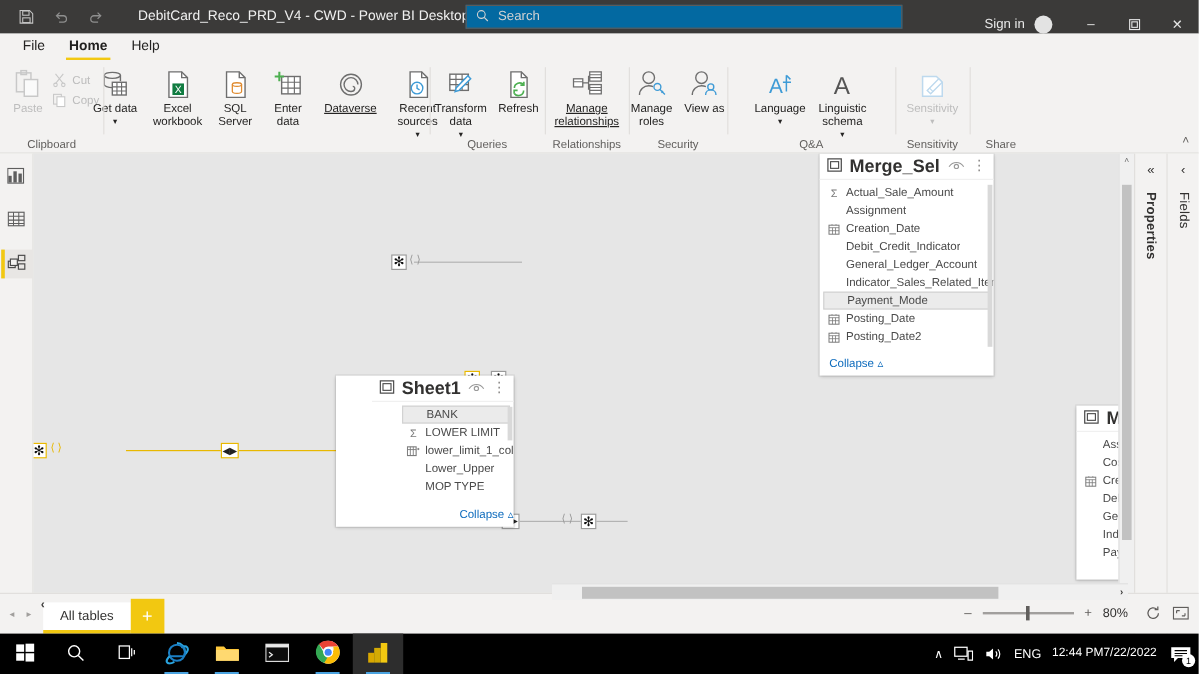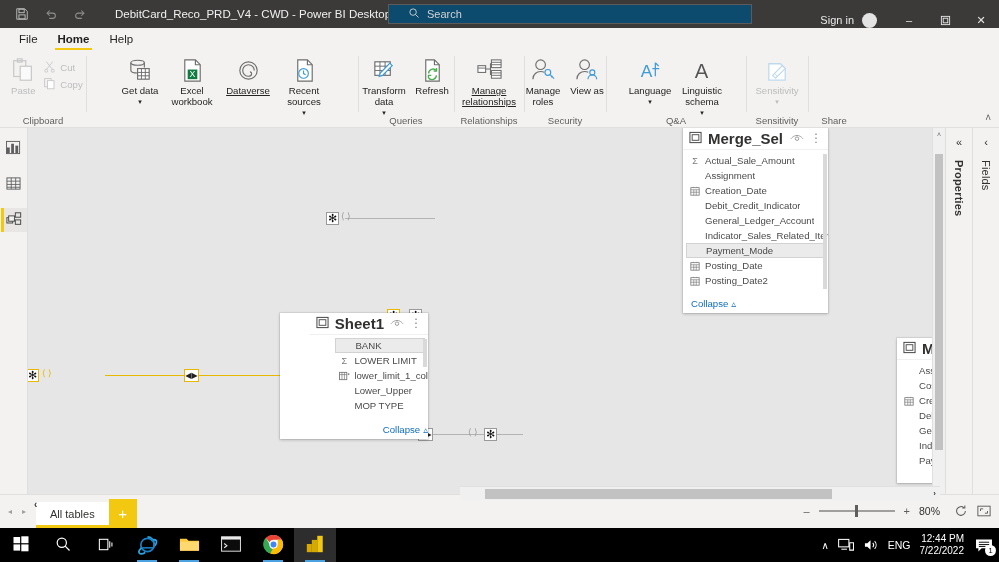--- a/index.html
+++ b/index.html
@@ -22,22 +22,22 @@
   }
   .tb-qat { display: flex; align-items: center; gap: 14px; padding-left: 14px; }
   .tb-ico { width: 15px; height: 15px; display: flex; align-items: center; justify-content: center;
             color: #b9b9b9; }
   .tb-ico svg { display: block; }
   .tb-title {
     margin-left: 28px; font-size: 11.5px; color: #f0f0f0; white-space: nowrap;
   }
   .tb-search {
     position: absolute; left: 388px; top: 4px; width: 364px; height: 20px;
-    background: #0c4a6e; border: 1px solid #5d5b59;
-    display: flex; align-items: center; padding-left: 19px; gap: 7px;
+    background: #0369a1; border: 1px solid #5d5b59;
+    display: flex; align-items: center; padding-left: 7px; gap: 7px;
     color: #d2d2d2; font-size: 11px;
   }
   .tb-right {
     position: absolute; right: 0; top: 0; height: 40px;
     display: flex; align-items: center;
   }
   .tb-signin { font-size: 11px; color: #e9e9e9; margin-right: 8px; }
   .tb-avatar { width: 15px; height: 15px; border-radius: 50%; background: #e3e3e3; margin-right: 14px; }
   .winbtn { width: 36px; height: 28px; display: flex; align-items: center; justify-content: center;
             color: #e6e6e6; }
@@ -208,21 +208,21 @@
     background: #000000; display: flex; align-items: center;
   }
   .tbi { width: 42px; height: 34px; display: flex; align-items: center; justify-content: center;
          position: relative; }
   .tbi.active { background: #2d2d2d; }
   .tbi .underline { position: absolute; bottom: 0; left: 11px; right: 11px; height: 2px;
                     background: #4aa3e0; }
   .tray { position: absolute; right: 0; height: 34px; display: flex; align-items: center; gap: 9px;
           padding-right: 6px; color: #ffffff; }
   .tray-lang { font-size: 10.5px; color: #ffffff; }
-  .tray-clock { display: flex; flex-direction: column; align-items: flex-end; font-size: 10px;
+  .tray-clock { display: flex; flex-direction: row; align-items: flex-end; font-size: 10px;
                 line-height: 12px; color: #ffffff; }
   .tray-ico { color: #ffffff; display: flex; align-items: center; }
   .tray-notif { position: relative; margin-left: 2px; }
   .tray-badge {
     position: absolute; right: -3px; bottom: -3px; width: 11px; height: 11px; border-radius: 50%;
     background: #ffffff; color: #000; font-size: 7.5px; display: flex; align-items: center;
     justify-content: center;
   }
 </style>
 </head>
@@ -342,20 +342,41 @@
           <span class="glyph">
             <svg width="27" height="27" viewBox="0 0 28 28">
                 <path d="M6 3h11l5 5v17H6V3z" fill="#fff" stroke="#6e6e6e" stroke-width="1.2"></path>
                 <path d="M17 3v5h5" fill="none" stroke="#6e6e6e" stroke-width="1.2"></path>
                 <rect x="9" y="13" width="10" height="10" fill="#107c41"></rect>
                 <text x="14" y="21" font-size="9" fill="#fff" text-anchor="middle" font-family="Liberation Sans">X</text>
               </svg>
           </span>
           <span>Excel workbook</span>
         </div>
+        <div class="ritem">
+          <span class="glyph">
+            <svg width="27" height="27" viewBox="0 0 28 28">
+                <path d="M6 3h11l5 5v17H6V3z" fill="#fff" stroke="#6e6e6e" stroke-width="1.2"></path>
+                <path d="M17 3v5h5" fill="none" stroke="#6e6e6e" stroke-width="1.2"></path>
+                <ellipse cx="15" cy="14" rx="4" ry="1.6" fill="none" stroke="#e08a2e" stroke-width="1.1"></ellipse>
+                <path d="M11 14v6c0 .9 1.8 1.6 4 1.6s4-.7 4-1.6v-6" fill="none" stroke="#e08a2e" stroke-width="1.1"></path>
+              </svg>
+          </span>
+          <span>SQL Server</span>
+        </div>
+        <div class="ritem">
+          <span class="glyph">
+            <svg width="27" height="27" viewBox="0 0 28 28">
+                <rect x="8" y="7" width="16" height="15" fill="#fff" stroke="#6e6e6e" stroke-width="1.2"></rect>
+                <path d="M8 12h16M8 17h16M13.5 7v15M19 7v15" stroke="#6e6e6e" stroke-width="1"></path>
+                <path d="M6 3v8M2 7h8" stroke="#4caf50" stroke-width="1.8"></path>
+              </svg>
+          </span>
+          <span>Enter data</span>
+        </div>
         <div class="ritem xwide">
           <span class="glyph">
             <svg width="27" height="27" viewBox="0 0 28 28">
                 <circle cx="14" cy="14" r="9" fill="none" stroke="#6e6e6e" stroke-width="1.2"></circle>
                 <path d="M20 14a6 6 0 1 0-6 6c4 0 4-4.5 1.5-4.5" fill="none" stroke="#6e6e6e" stroke-width="1.2"></path>
               </svg>
           </span>
           <span>Dataverse</span>
         </div>
         <div class="ritem wide">

